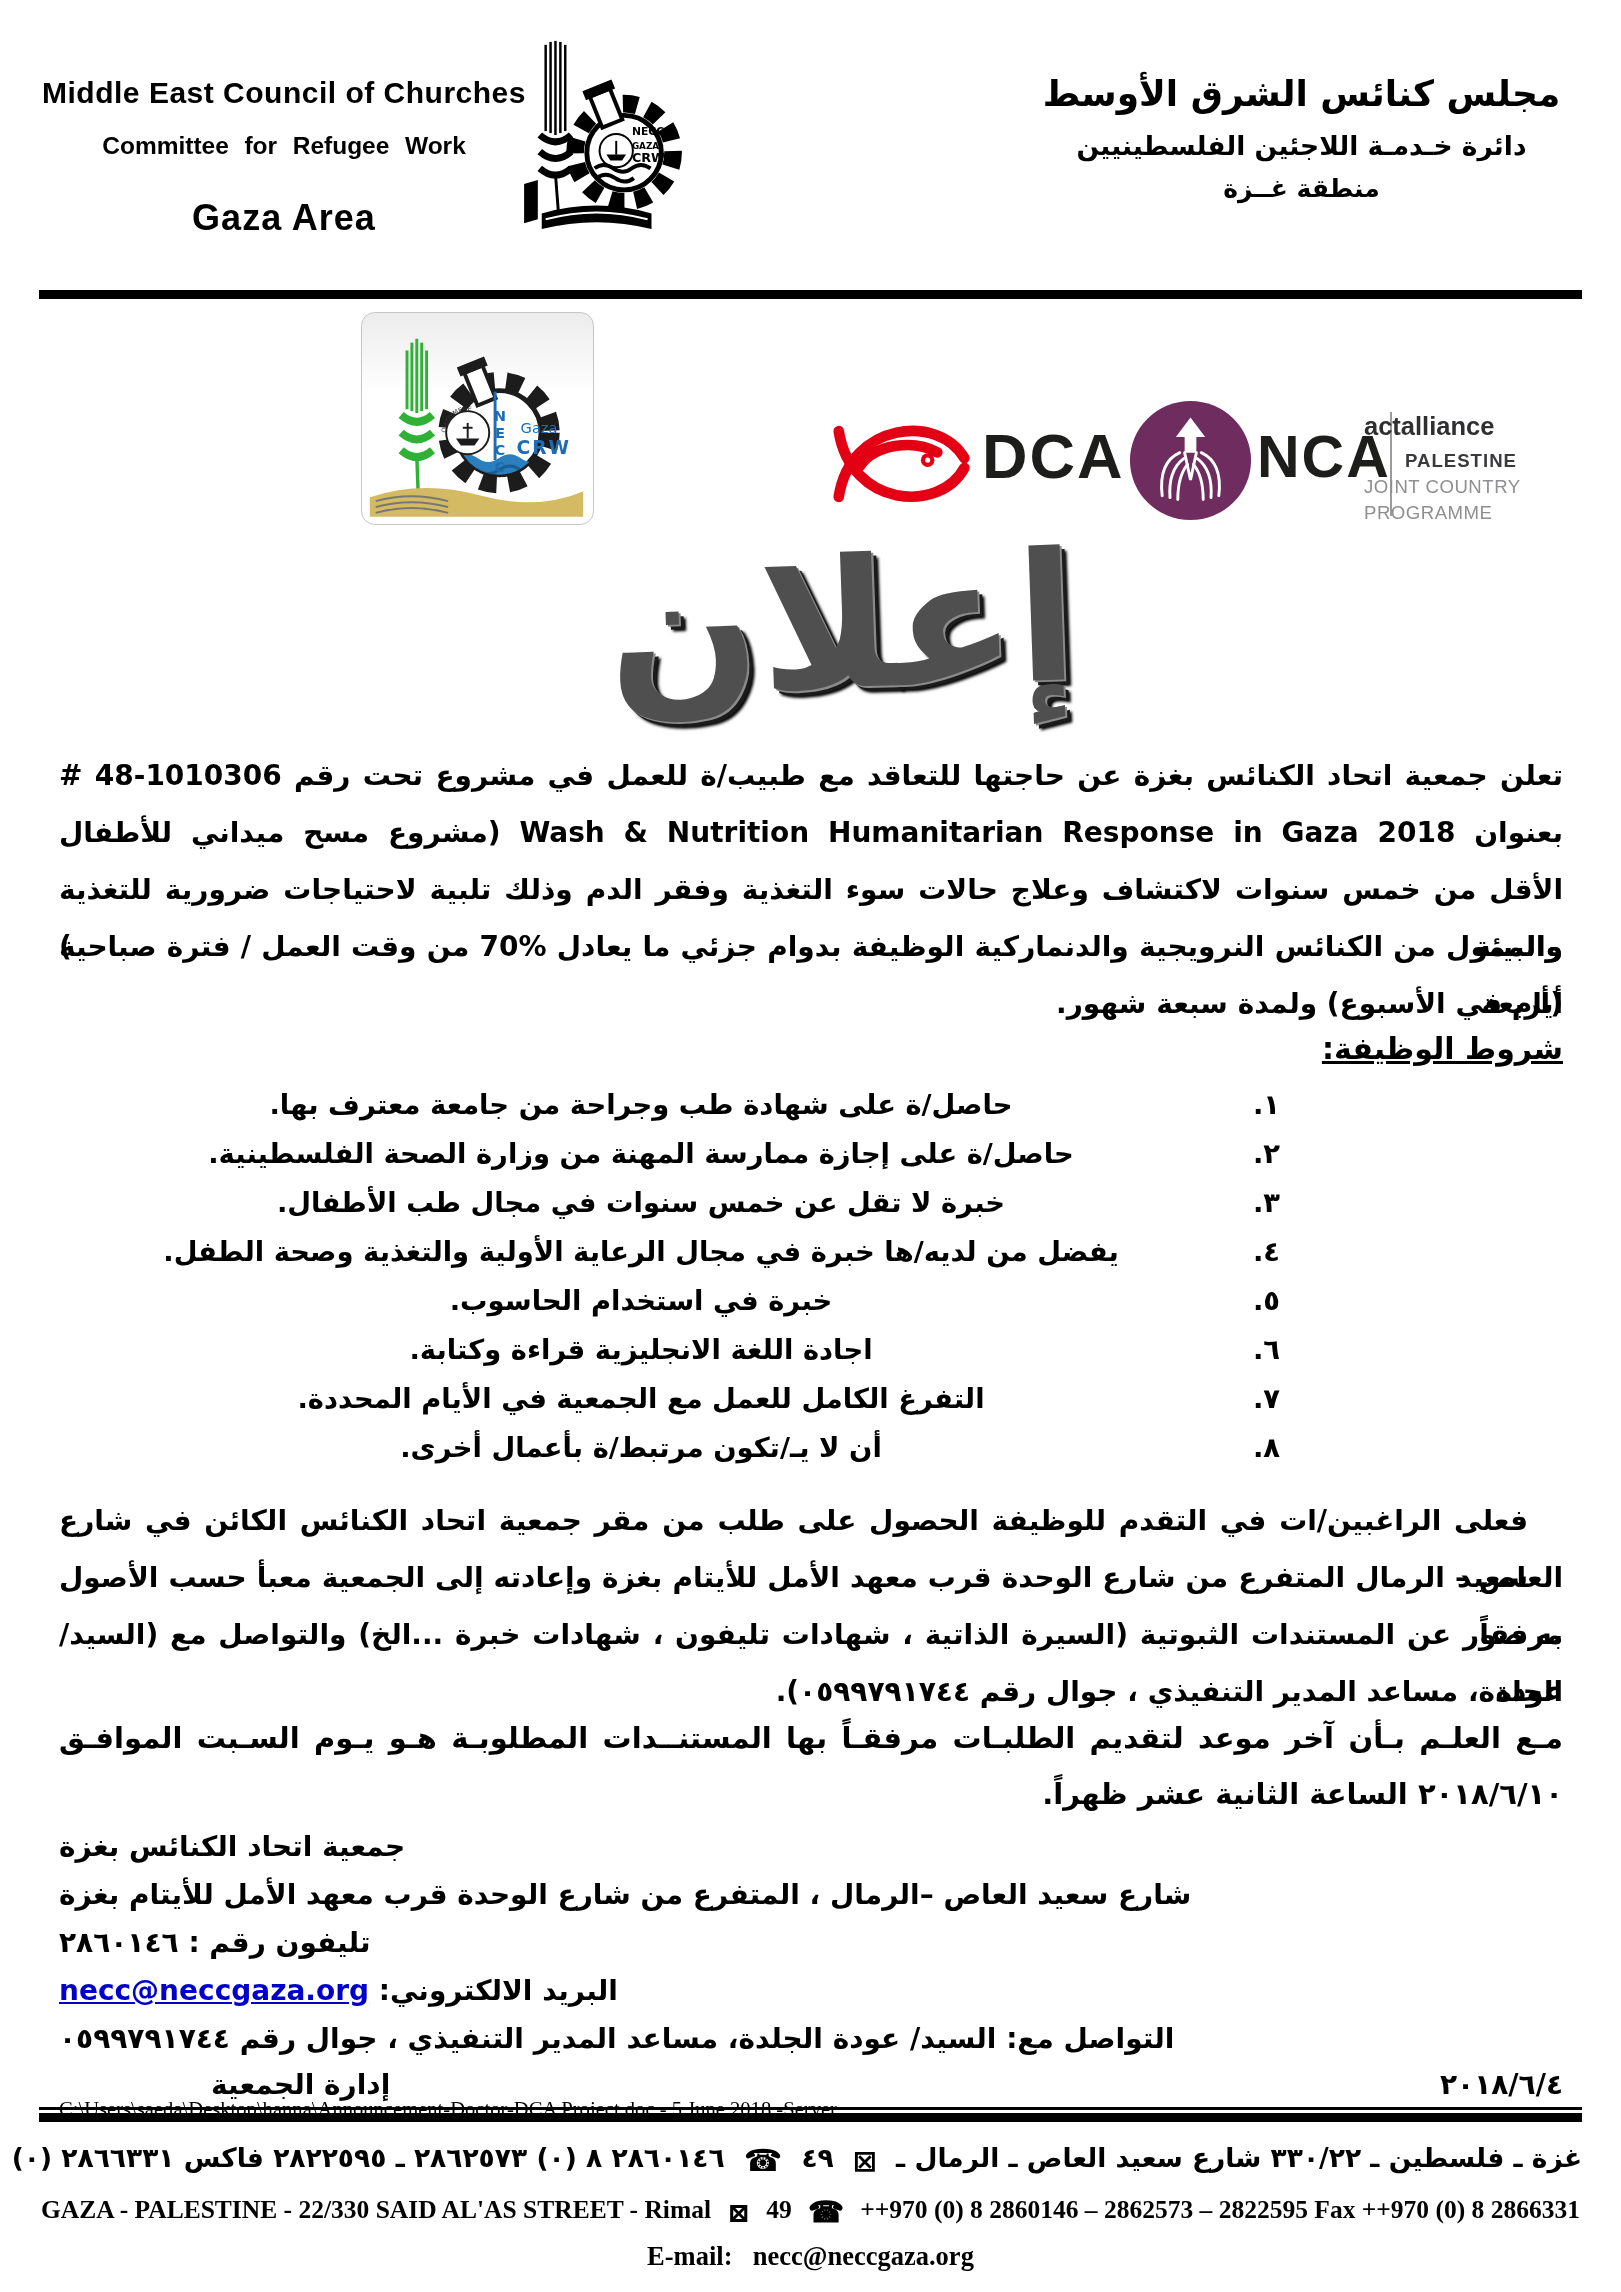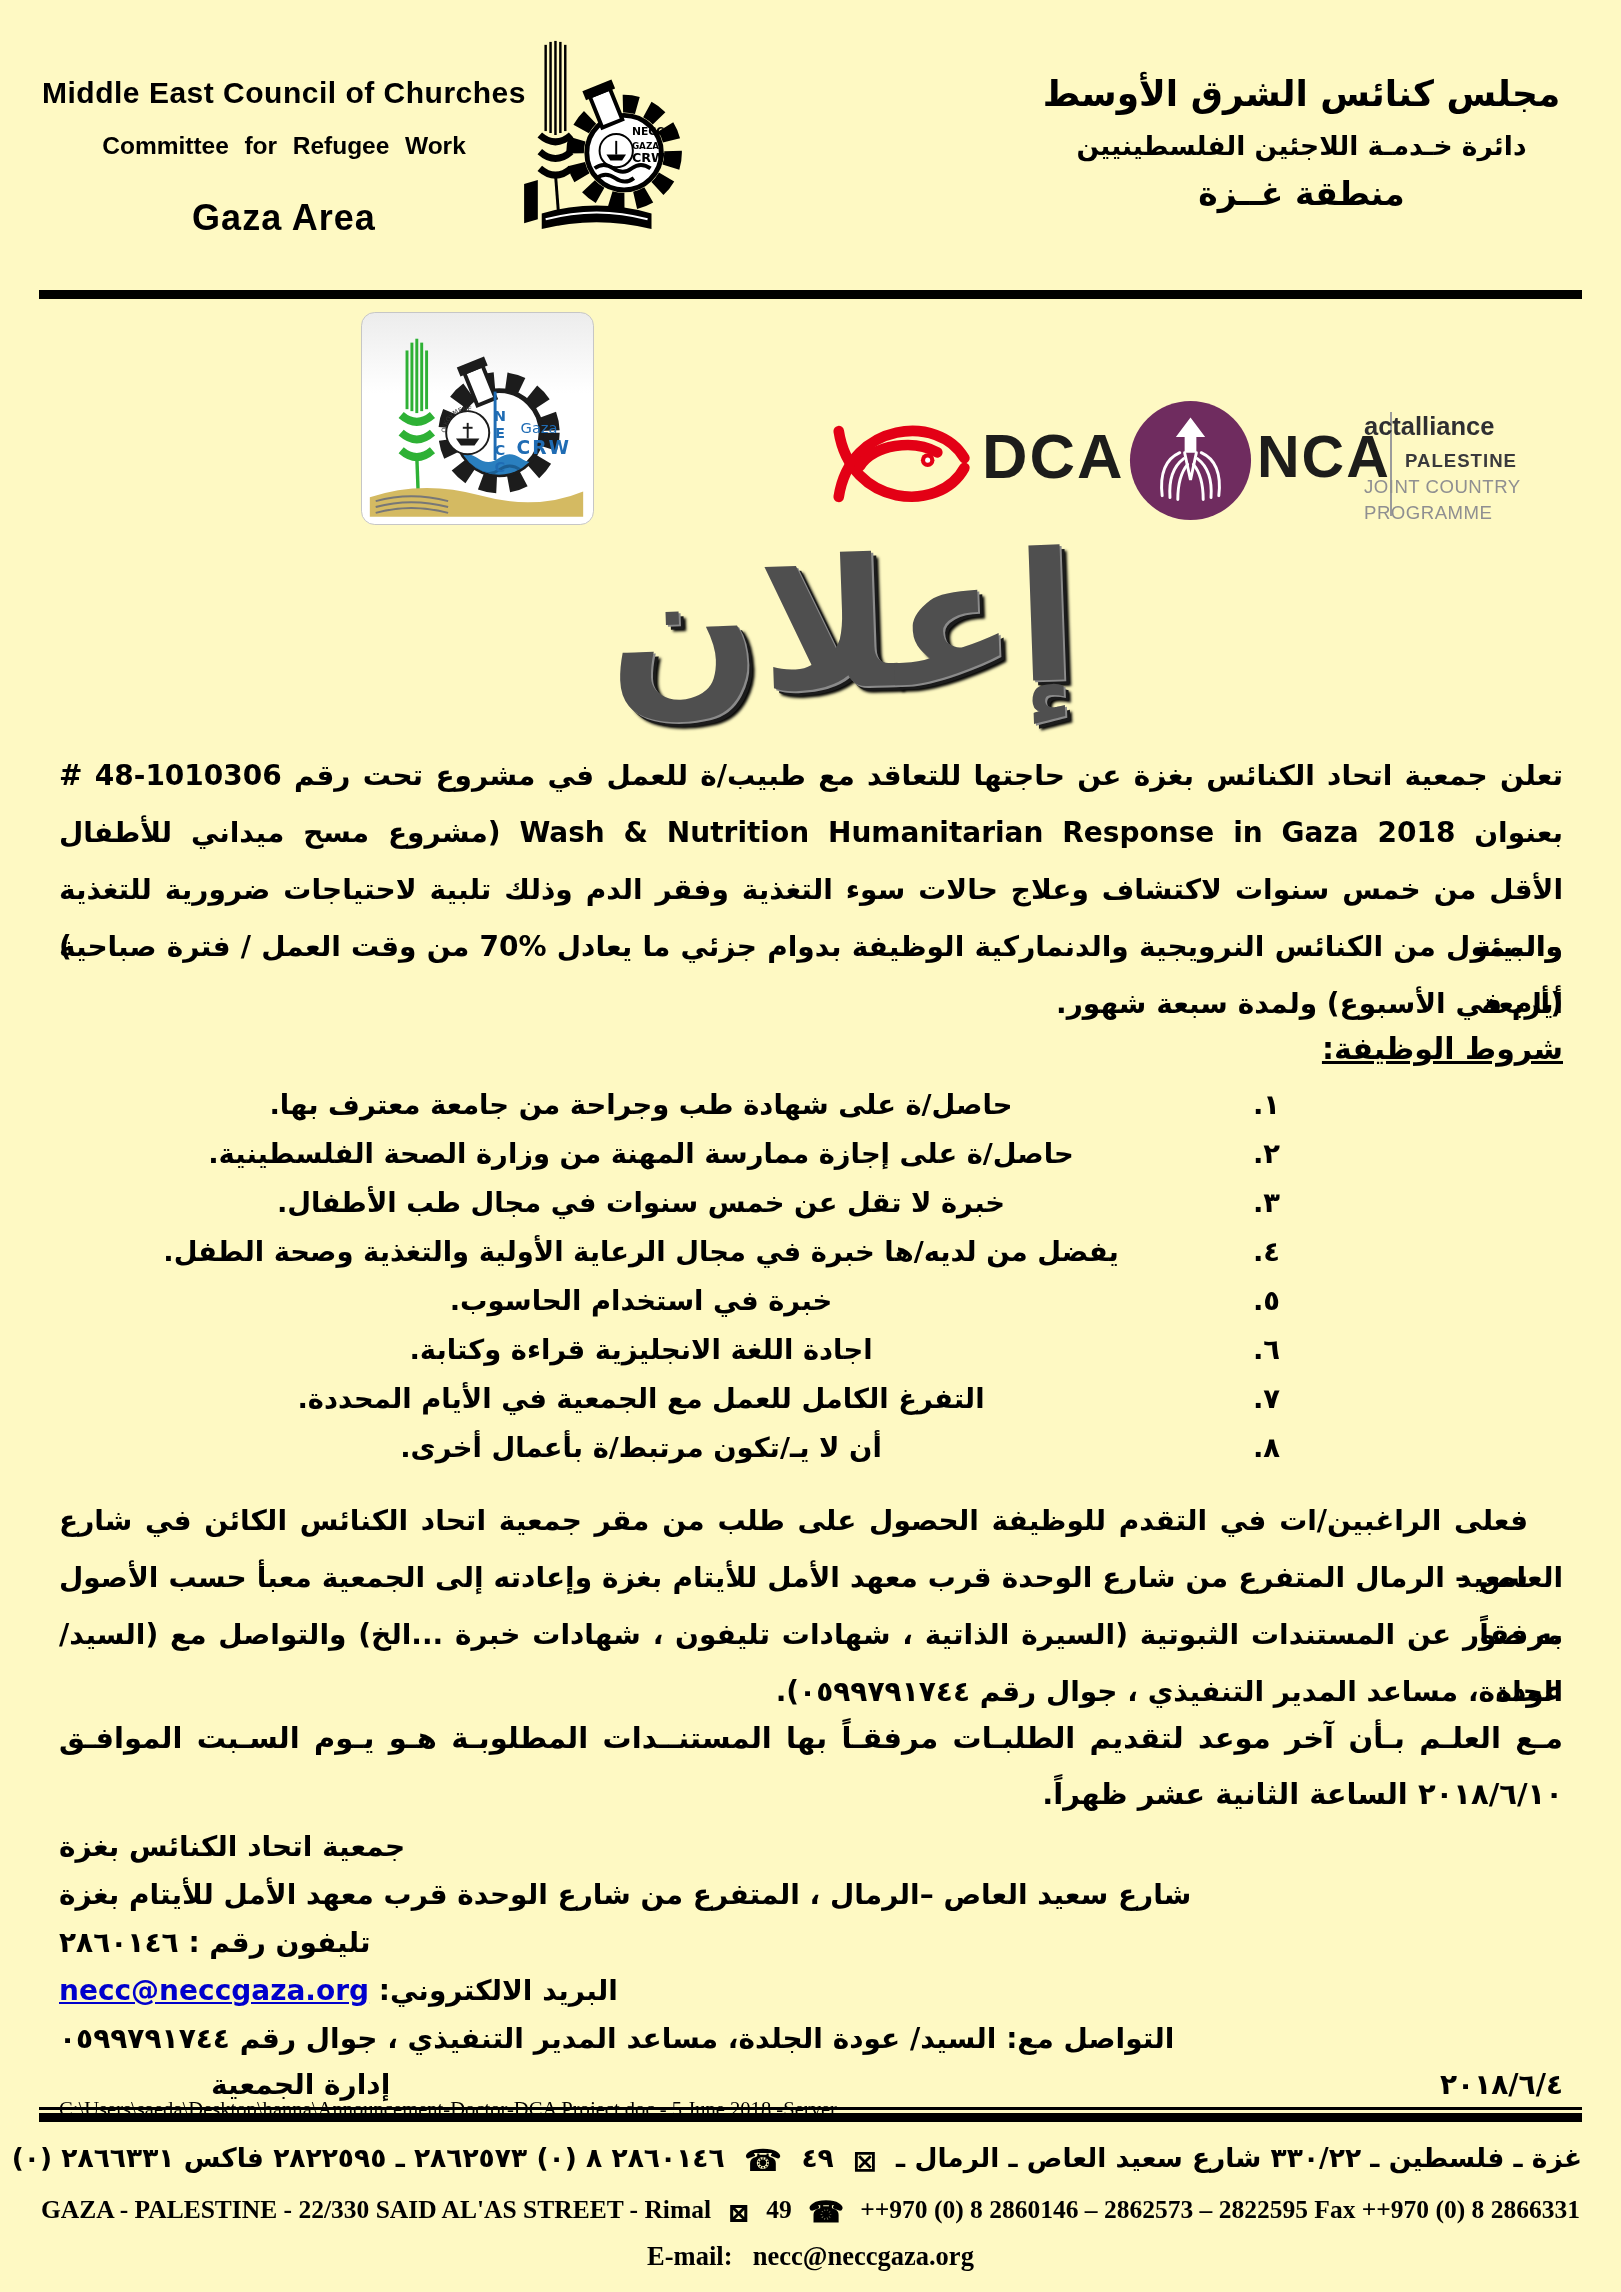--- a/index.html
+++ b/index.html
@@ -1,28 +1,28 @@
 <!DOCTYPE html>
 <html><head>
 <meta charset="utf-8">
 <style>
   html,body{margin:0;padding:0;background:#888;}
-  .page{position:relative;width:1621px;height:2293px;background:#fef9c3;margin:0 auto;
+  .page{position:relative;width:1621px;height:2293px;background:#ffffff;margin:0 auto;
         font-family:"DejaVu Sans",sans-serif;color:#000;overflow:hidden;}
   .abs{position:absolute;}
 
   
   .hdr-left{left:39px;top:76px;width:490px;text-align:center;font-family:"Liberation Sans","DejaVu Sans",sans-serif;font-weight:bold;}
   .hdr-left .l1{font-size:30px;letter-spacing:0.5px;}
   .hdr-left .l2{font-size:24.5px;margin-top:21.6px;word-spacing:8.8px;}
   .hdr-left .l3{font-size:36px;margin-top:37px;letter-spacing:1px;}
   .hdr-right{left:1019px;top:61px;width:565px;text-align:center;direction:rtl;font-weight:700;margin-top:12px;}
   .hdr-right .r1{font-size:36px;}
   .hdr-right .r2{font-size:26.5px;margin-top:15.7px;}
-  .hdr-right .r3{font-size:33px;margin-top:13.7px;}
+  .hdr-right .r3{font-size:25px;margin-top:13.7px;}
   .hdr-rule{left:39px;top:290px;width:1543px;height:8.8px;background:#000;}
 
   
   .necc-color-box{left:361px;top:312px;width:231px;height:211px;border:1px solid #c6c6c6;border-radius:13.7px;
                   background:linear-gradient(#ececec,#ffffff 38%);}
   .dca-fish{left:831px;top:404px;}
   .dca-label{left:982px;top:420px;font-family:"Liberation Sans","DejaVu Sans",sans-serif;
              font-weight:bold;font-size:63px;color:#1d1d1b;letter-spacing:2px;}
   .nca-oval{left:1127px;top:398px;}
   .nca-label{left:1257px;top:423px;font-family:"Liberation Sans","DejaVu Sans",sans-serif;

